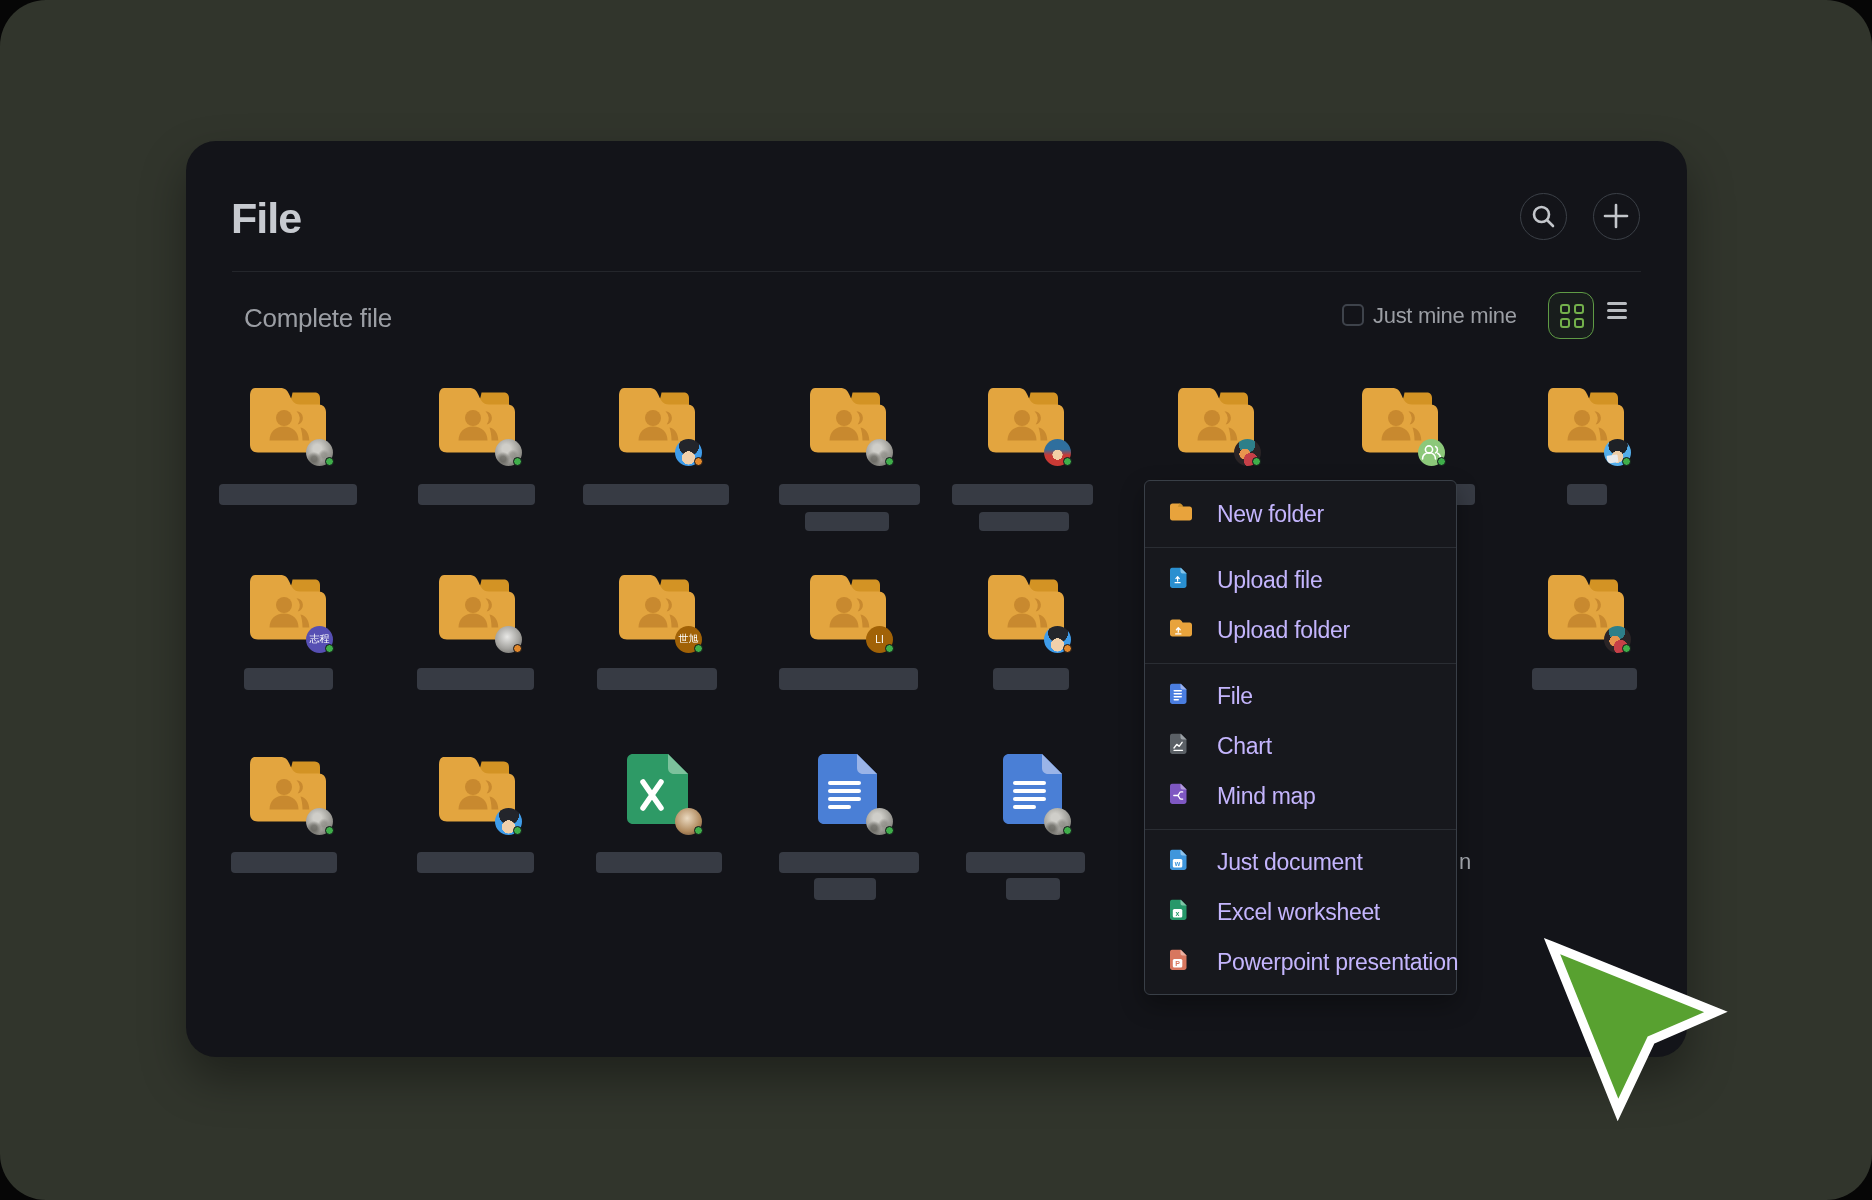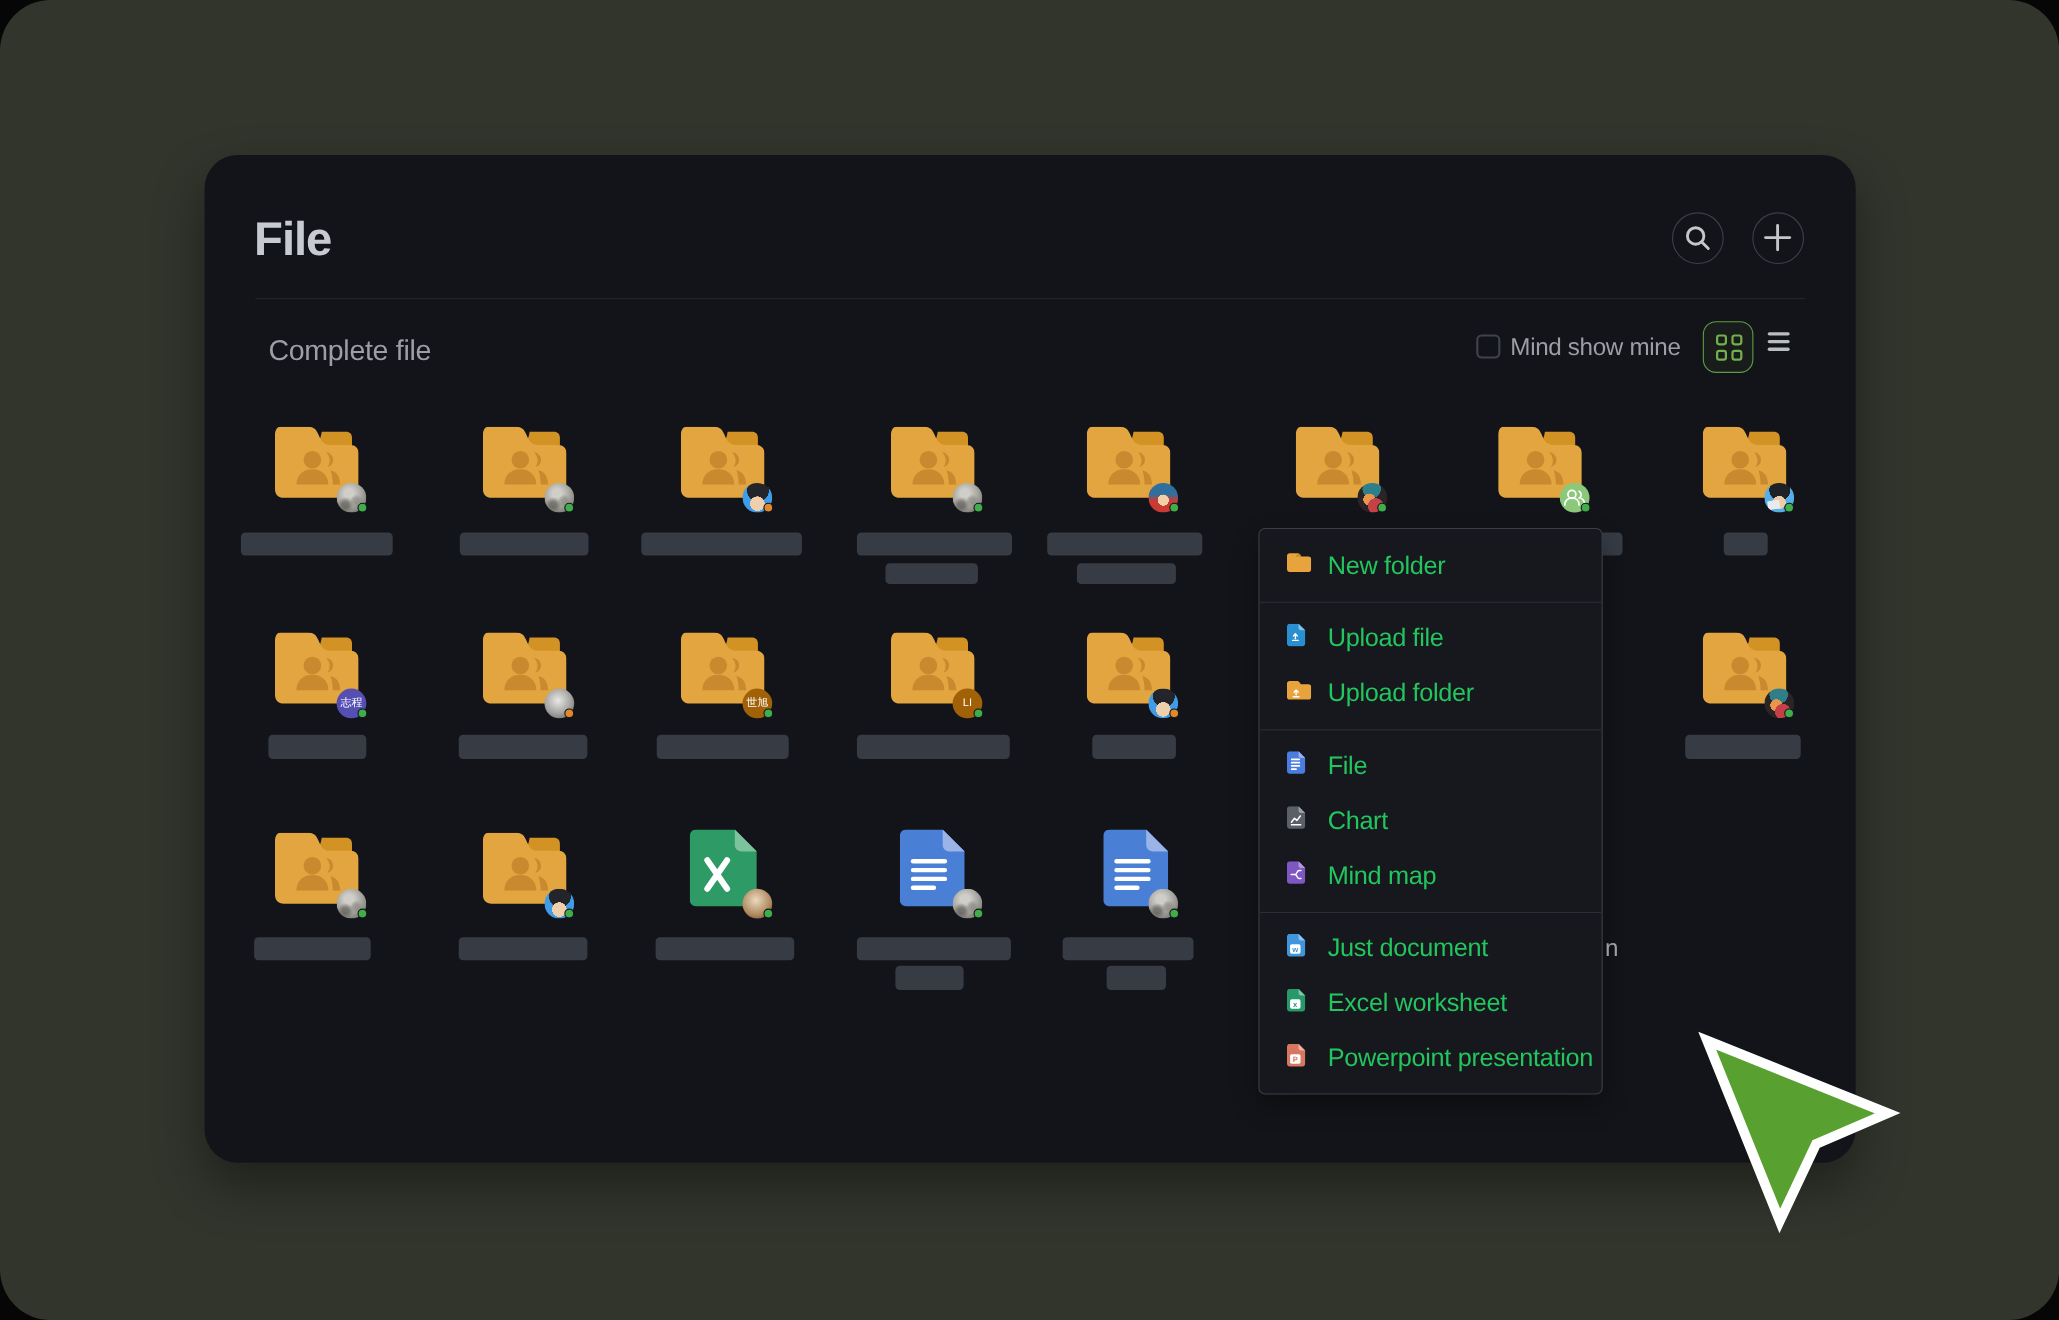--- a/index.html
+++ b/index.html
@@ -14,21 +14,21 @@
 .chk{position:absolute;left:1342px;top:304px;width:22px;height:22px;border:2px solid #3e434b;border-radius:5px}
 .jsm{position:absolute;left:1373px;top:303px;font-size:22px;letter-spacing:-.3px;color:#9b9ea4}
 .gridbtn{position:absolute;left:1548px;top:292px;width:46px;height:47px;border:1.5px solid #5f9b45;border-radius:12px;background:rgba(95,155,69,.07)}
 .gsq{position:absolute;width:10px;height:10px;border:2px solid #73b04b;border-radius:3px}
 .hline{position:absolute;width:20px;height:3px;border-radius:1.5px;background:#b9bcc1}
 .bar{position:absolute;height:21px;border-radius:4px;background:#373b44}
 .av{position:absolute;width:27px;height:27px;border-radius:50%;overflow:hidden;font-size:10px;color:#fff;display:flex;align-items:center;justify-content:center}
 .dot{position:absolute;width:9px;height:9px;border-radius:50%;border:1.5px solid #131419}
 .menu{position:absolute;left:1144px;top:480px;width:313px;height:515px;background:#17181d;border:1px solid #393f47;border-radius:6px;box-shadow:0 10px 24px rgba(0,0,0,.32)}
 .mi{position:absolute;left:0;width:100%;height:50px}
-.mi .lab{position:absolute;left:62px;top:50%;transform:translateY(-50%);font-size:23px;letter-spacing:-.3px;color:#22c55e;white-space:nowrap}
+.mi .lab{position:absolute;left:72px;top:50%;transform:translateY(-50%);font-size:23px;letter-spacing:-.3px;color:#c4b5fd;white-space:nowrap}
 .mi .ic{position:absolute;left:25px;top:50%;transform:translateY(-50%)}
 .msep{position:absolute;left:0;width:100%;height:1px;background:#2a2d33}
 .ficon{position:absolute}
 .a-moon{background:radial-gradient(circle at 30% 74%,rgba(72,71,65,.55) 0 10%,rgba(0,0,0,0) 26%),radial-gradient(circle at 66% 60%,rgba(125,124,117,.5) 0 10%,rgba(0,0,0,0) 24%),radial-gradient(circle at 42% 36%,#cfcec9 0 18%,#a8a7a2 48%,#7e7d77 78%,#64625c)}
 .a-cat{background:radial-gradient(circle at 45% 40%,#e8e8e6,#a3a29e 55%,#6a6965 88%)}
 .a-dog{background:radial-gradient(circle at 45% 38%,#ead9c0,#b08a5e 60%,#6d4e33 92%)}
 .a-boy{background:radial-gradient(circle at 50% 70%,#f0d0ab 0 28%,rgba(0,0,0,0) 29%),radial-gradient(circle at 52% 26%,#23252b 0 40%,rgba(0,0,0,0) 41%),#3f9ce9}
 .a-stan{background:radial-gradient(circle at 50% 58%,#f2cfa5 0 24%,rgba(0,0,0,0) 25%),linear-gradient(180deg,#2f6f9e 0 38%,#c93a35 60%)}
 .a-pink{background:radial-gradient(circle at 62% 78%,#c64048 0 26%,rgba(0,0,0,0) 27%),radial-gradient(circle at 40% 56%,#e8954e 0 24%,rgba(0,0,0,0) 25%),radial-gradient(circle at 48% 20%,#2e7f89 0 32%,rgba(0,0,0,0) 33%),#2a2426}
 .a-green{background:#8cc87a}
@@ -54,21 +54,21 @@
   </div>
   <div class="circbtn" style="left:1593px;top:193px">
     <svg width="44" height="44" viewBox="0 0 44 44" style="position:absolute;left:0;top:0">
       <line x1="22" y1="11" x2="22" y2="33" stroke="#c3c6cb" stroke-width="2.6" stroke-linecap="round"></line>
       <line x1="11" y1="22" x2="33" y2="22" stroke="#c3c6cb" stroke-width="2.6" stroke-linecap="round"></line>
     </svg>
   </div>
   <div class="divider"></div>
   <div class="sub">Complete file</div>
   <div class="chk"></div>
-  <div class="jsm">Mind show mine</div>
+  <div class="jsm">Just mine mine</div>
   <div class="gridbtn">
     <div class="gsq" style="left:11px;top:11px"></div>
     <div class="gsq" style="left:25px;top:11px"></div>
     <div class="gsq" style="left:11px;top:25px"></div>
     <div class="gsq" style="left:25px;top:25px"></div>
   </div>
   <div class="hline" style="left:1607px;top:302px"></div>
   <div class="hline" style="left:1607px;top:309px"></div>
   <div class="hline" style="left:1607px;top:316px"></div>
 

